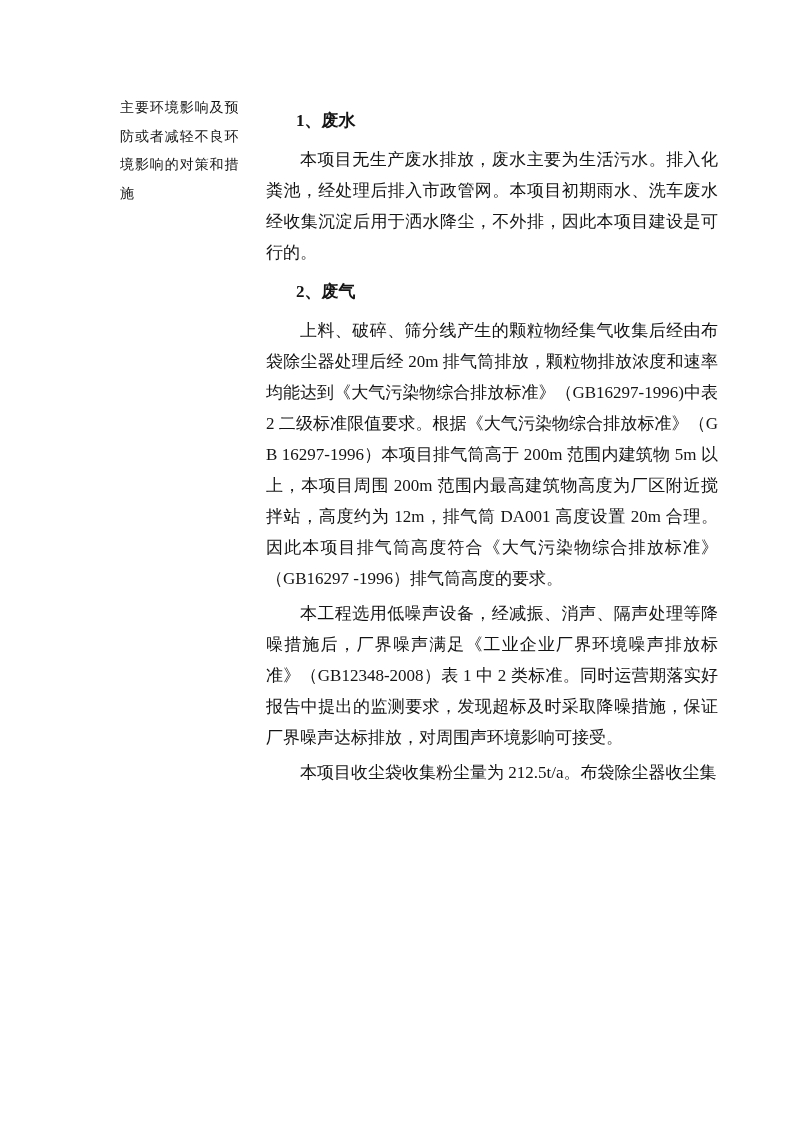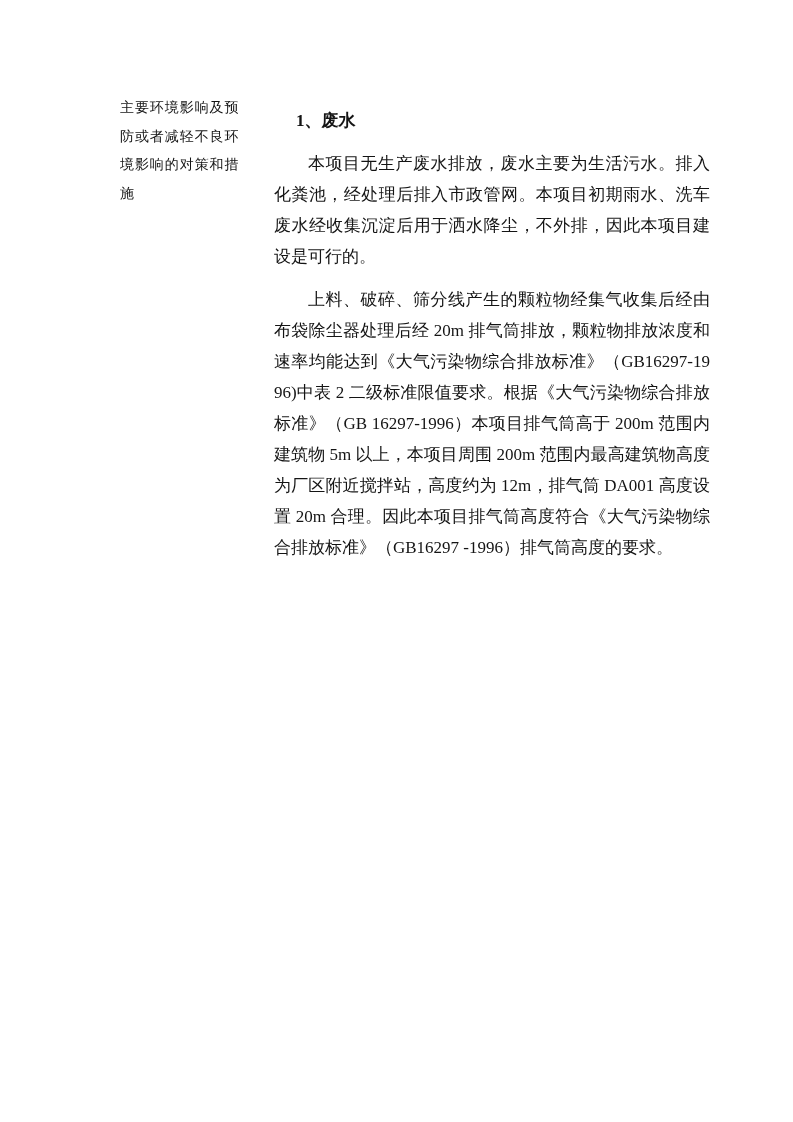--- a/index.html
+++ b/index.html
@@ -43,28 +43,31 @@
     line-height: 31px;
     text-align: justify;
     text-justify: inter-ideograph;
   }
   .sec-heading {
     font-weight: bold;
     text-indent: 2em;
     margin: 8px 0;
   }
   .para {
-    margin: 12px;
+    margin: 4px;
     text-indent: 2em;
     word-break: break-all;
   }
 </style>
 </head>
 <body>
 
 <div class="page">
   <div class="row-label">主要环境影响及预防或者减轻不良环境影响的对策和措施</div>
   <div class="content">
       <div class="sec-heading">1、废水</div>
       <p class="para">本项目无生产废水排放，废水主要为生活污水。排入化粪池，经处理后排入市政管网。本项目初期雨水、洗车废水经收集沉淀后用于洒水降尘，不外排，因此本项目建设是可行的。</p>
+      <div class="sec-heading">2、废气</div>
       <p class="para">上料、破碎、筛分线产生的颗粒物经集气收集后经由布袋除尘器处理后经 20m 排气筒排放，颗粒物排放浓度和速率均能达到《大气污染物综合排放标准》（GB16297-1996)中表 2 二级标准限值要求。根据《大气污染物综合排放标准》（GB 16297-1996）本项目排气筒高于 200m 范围内建筑物 5m 以上，本项目周围 200m 范围内最高建筑物高度为厂区附近搅拌站，高度约为 12m，排气筒 DA001 高度设置 20m 合理。因此本项目排气筒高度符合《大气污染物综合排放标准》（GB16297 -1996）排气筒高度的要求。</p>
+      <p class="para">本工程选用低噪声设备，经减振、消声、隔声处理等降噪措施后，厂界噪声满足《工业企业厂界环境噪声排放标准》（GB12348-2008）表 1 中 2 类标准。同时运营期落实好报告中提出的监测要求，发现超标及时采取降噪措施，保证厂界噪声达标排放，对周围声环境影响可接受。</p>
+      <p class="para">本项目收尘袋收集粉尘量为 212.5t/a。布袋除尘器收尘集</p>
     </div>
 </div>
 
 </body></html>

